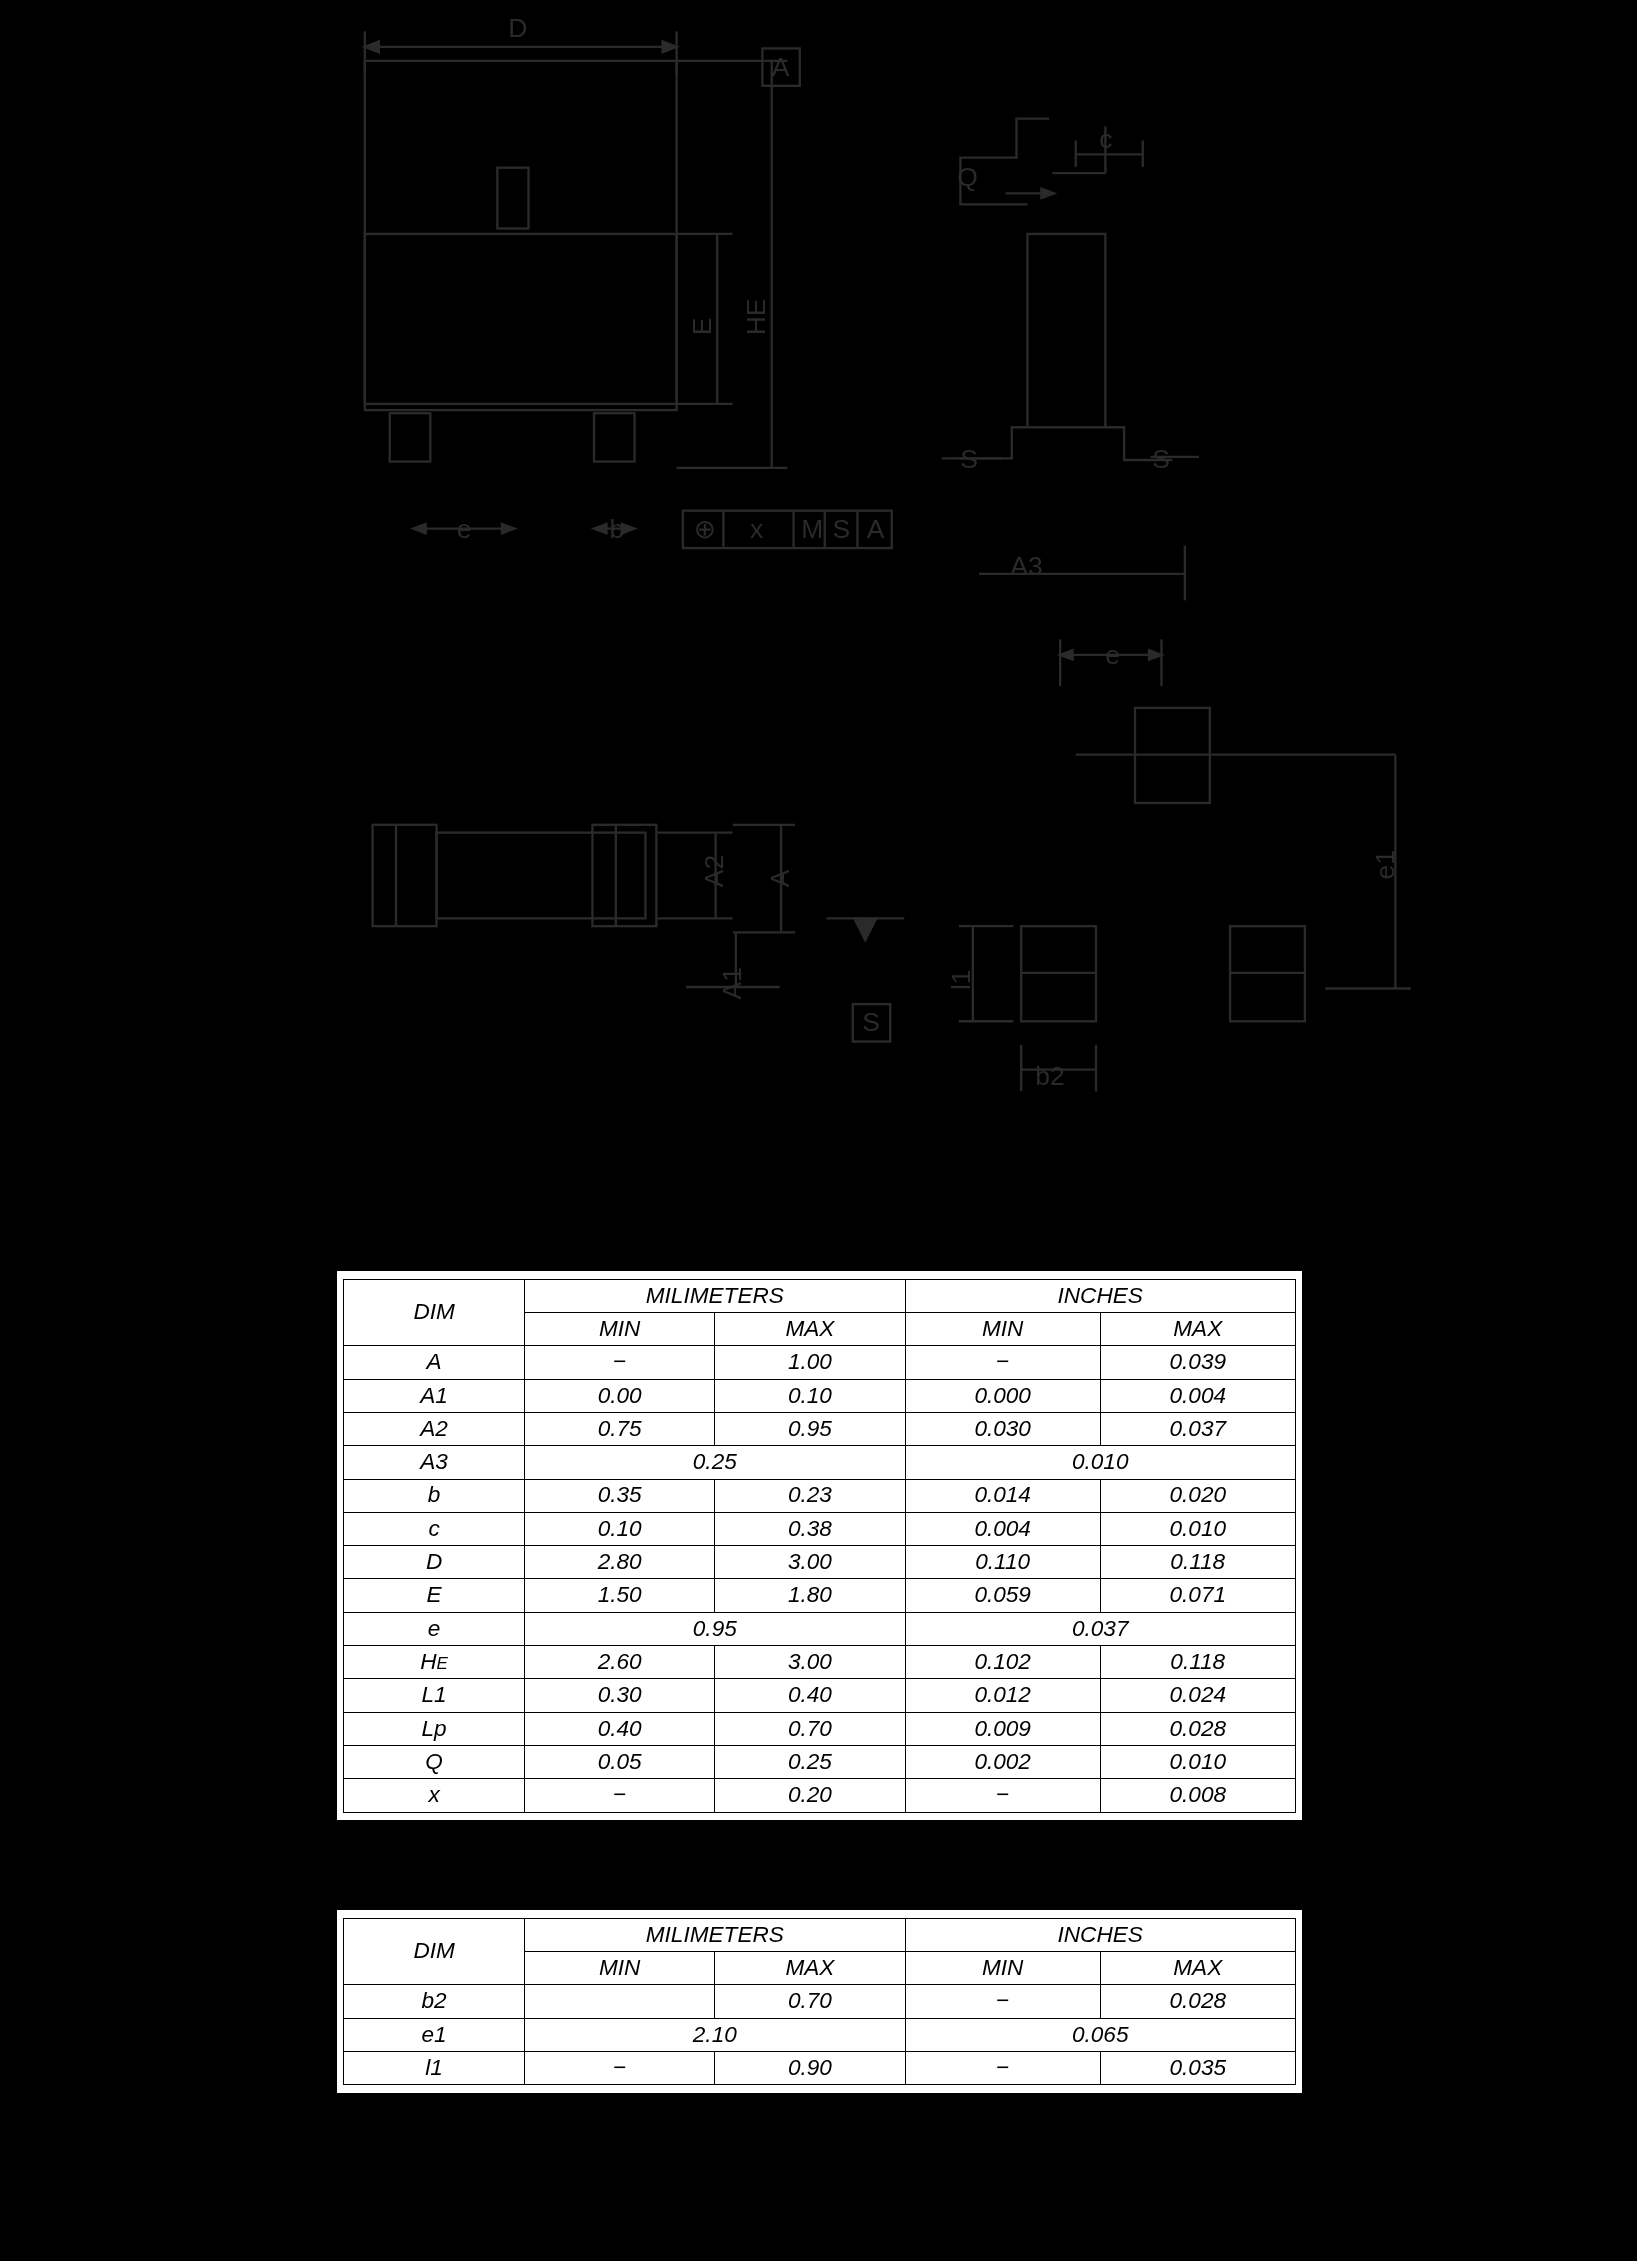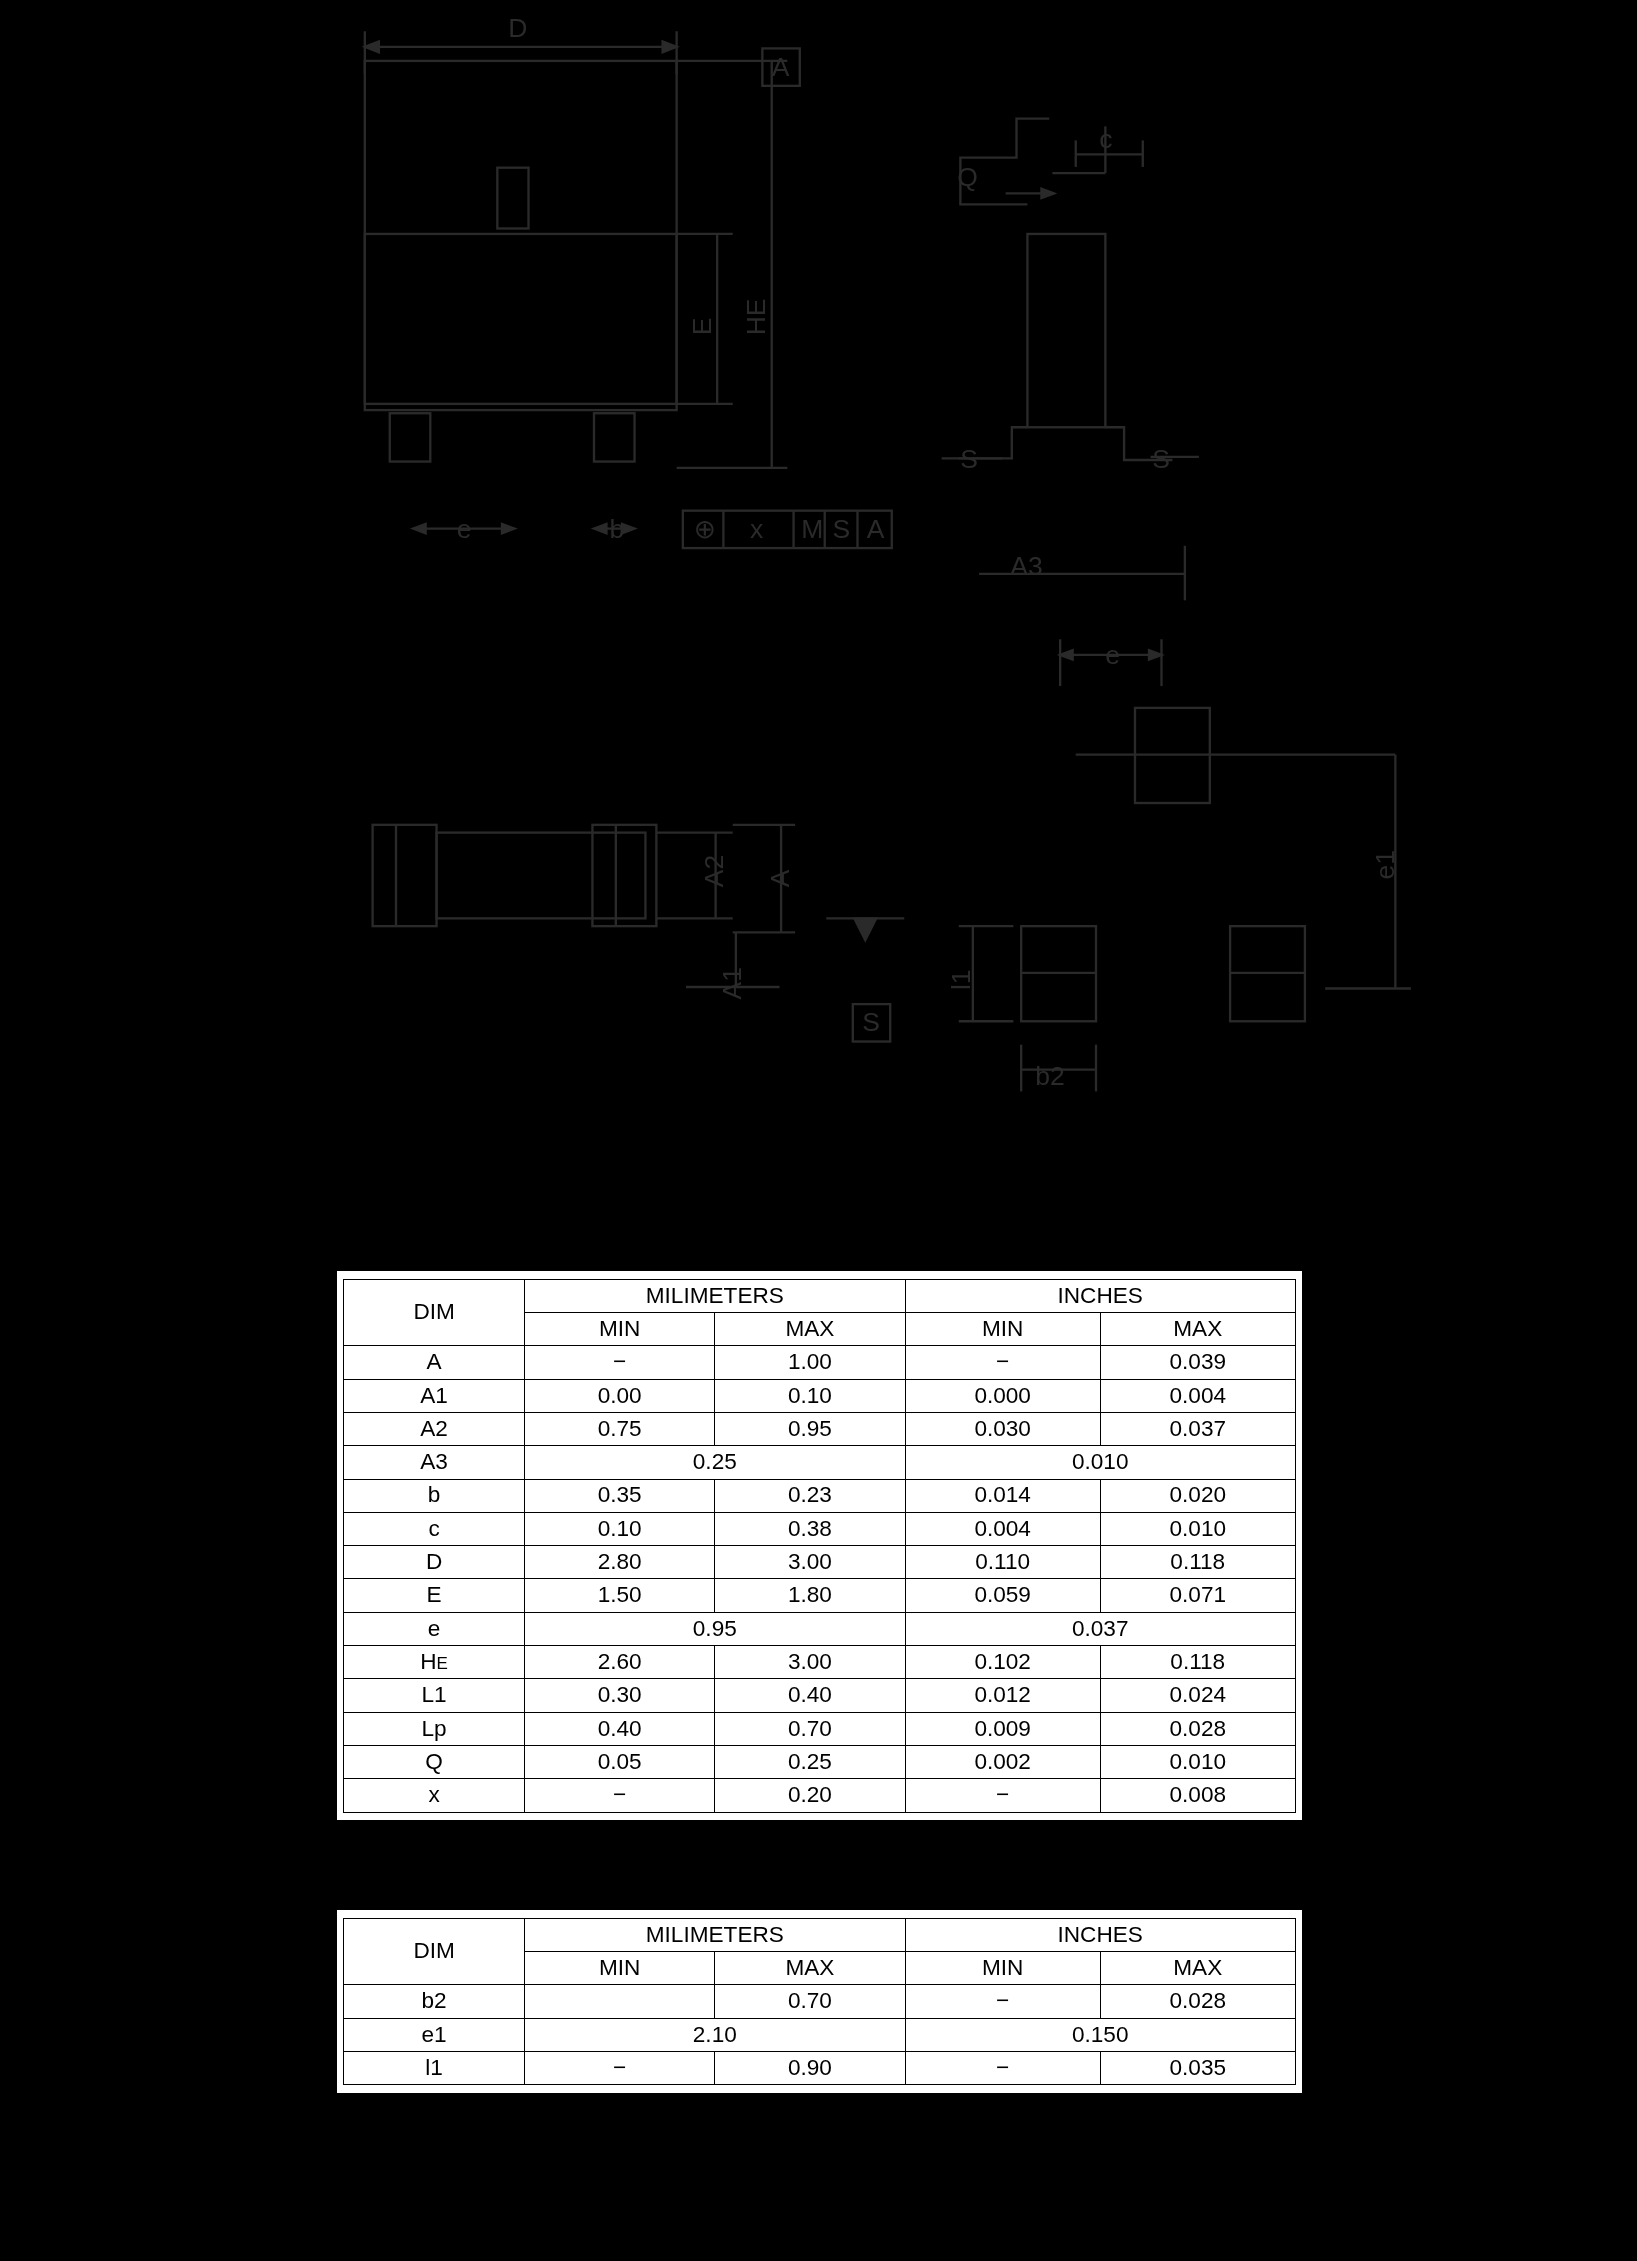--- a/index.html
+++ b/index.html
@@ -46,20 +46,21 @@
     width: 965px;
     padding: 7.8px 6.2px 7.8px 6.2px;
     box-sizing: border-box;
   }
   table.dim {
     border-collapse: collapse;
     width: 100%;
     background: #4d7c0f;
     color: #000000;
     table-layout: fixed;
+    font-style: italic;
   }
   table.dim th, table.dim td {
     border: 1.6px solid #000000;
     text-align: center;
     font-size: 22.6px;
     font-family: "Liberation Sans", sans-serif;
     font-weight: normal;
     padding: 3.9px 0 4.7px 0;
     line-height: 1.05;
     background: #ffffff;
@@ -375,21 +376,21 @@
         <tr>
           <td>b2</td>
           <td></td>
           <td>0.70</td>
           <td>−</td>
           <td>0.028</td>
         </tr>
         <tr>
           <td>e1</td>
           <td colspan="2">2.10</td>
-          <td colspan="2">0.150</td>
+          <td colspan="2">0.065</td>
         </tr>
         <tr>
           <td>l1</td>
           <td>−</td>
           <td>0.90</td>
           <td>−</td>
           <td>0.035</td>
         </tr>
       </tbody>
   </table>

